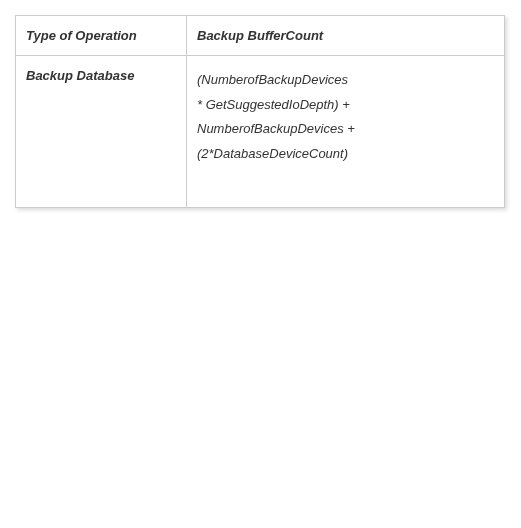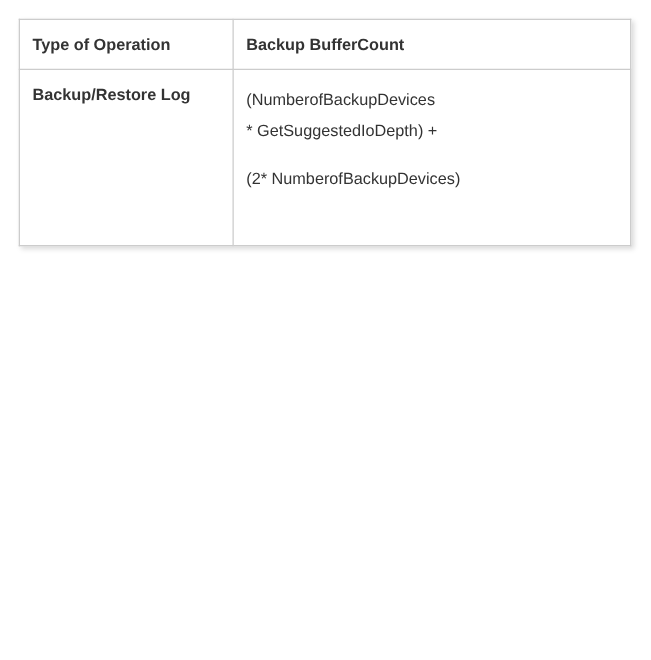--- a/index.html
+++ b/index.html
@@ -17,20 +17,21 @@
   table {
     border-collapse: collapse;
     width: 100%;
     background: #fff;
   }
   th, td {
     border: 1px solid #ccc;
     text-align: left;
     vertical-align: top;
     padding: 12px 10px;
+    font-style: italic;
   }
   th {
     font-weight: bold;
     background: #fff;
   }
   td.op {
     font-weight: bold;
     width: 150px;
   }
   td.formula {
@@ -48,23 +49,23 @@
 <div class="table-wrap">
   <table>
     <thead>
       <tr>
         <th>Type of Operation</th>
         <th>Backup BufferCount</th>
       </tr>
     </thead>
     <tbody>
       <tr>
-        <td class="op">Backup/Restore Log</td>
+        <td class="op">Backup Database</td>
         <td class="formula">
           <span>(NumberofBackupDevices</span><br>
-          <span>* GetSuggestedIoDepth) +</span>
-          <span class="gap"></span>
-          <span>(2* NumberofBackupDevices)</span>
+          <span>* GetSuggestedIoDepth) +</span><br>
+          <span>NumberofBackupDevices +</span><br>
+          <span>(2*DatabaseDeviceCount)</span>
         </td>
       </tr>
     </tbody>
   </table>
 </div>
 
 </body></html>

